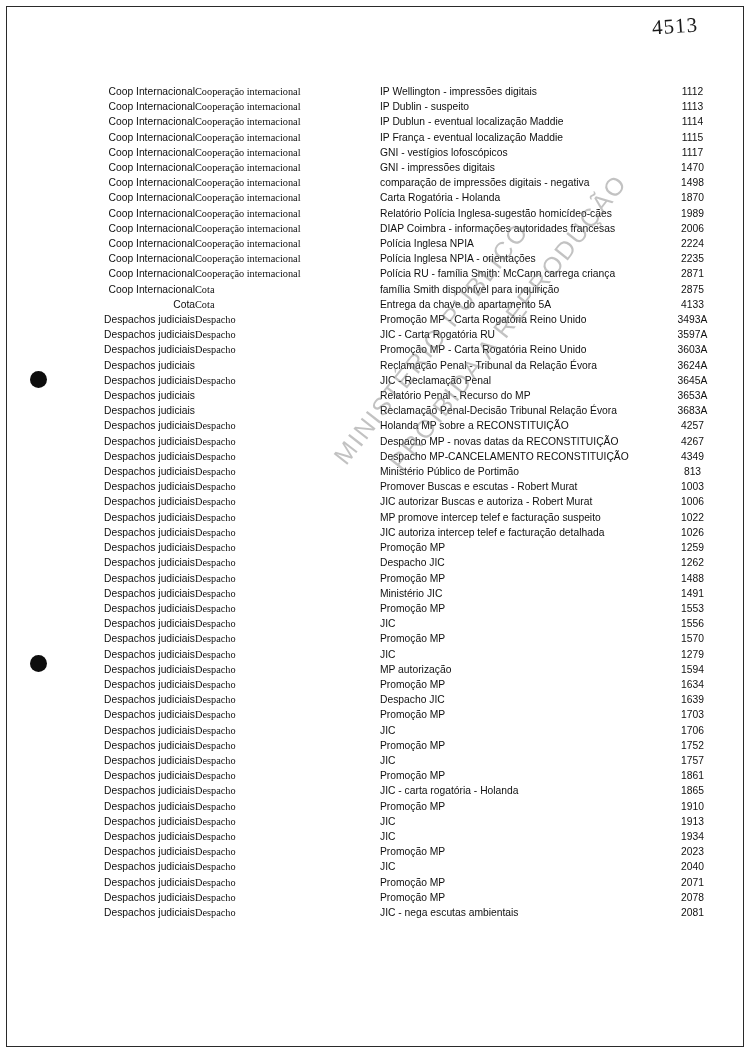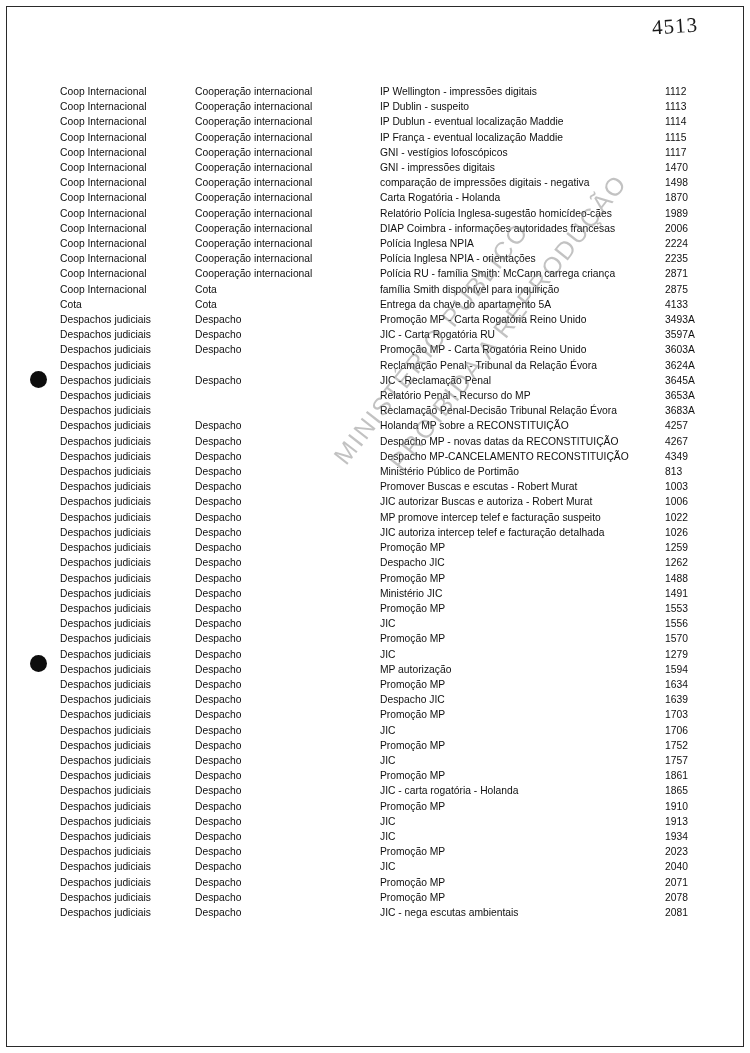--- a/index.html
+++ b/index.html
@@ -49,24 +49,24 @@
   }
   table.listing td {
     font-size: 10.3px;
     line-height: 15.2px;
     padding: 0;
     vertical-align: top;
     white-space: nowrap;
     overflow: hidden;
     color: #101010;
   }
-  td.c-cat   { width: 135px; }
-  td.c-sub   { width: 185px; }
+  td.c-cat   { width: 135px; text-align: right; }
+  td.c-sub   { width: 185px; font-family: Liberation Serif, serif; }
   td.c-desc  { width: 285px; }
-  td.c-num   { width: 55px; text-align: left; padding-right: 2px; }
+  td.c-num   { width: 55px; text-align: center; padding-right: 2px; }
 
   
   .punch {
     position: absolute;
     width: 17px;
     height: 17px;
     background: #0d0d0d;
     border-radius: 50%;
     left: 30px;
   }

